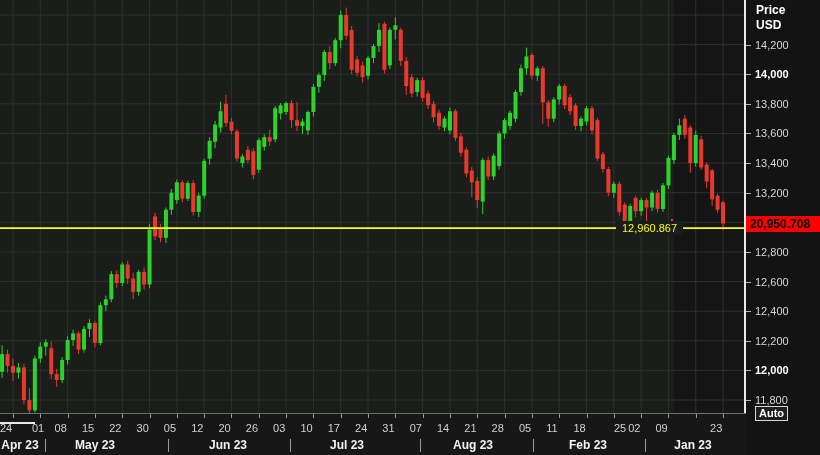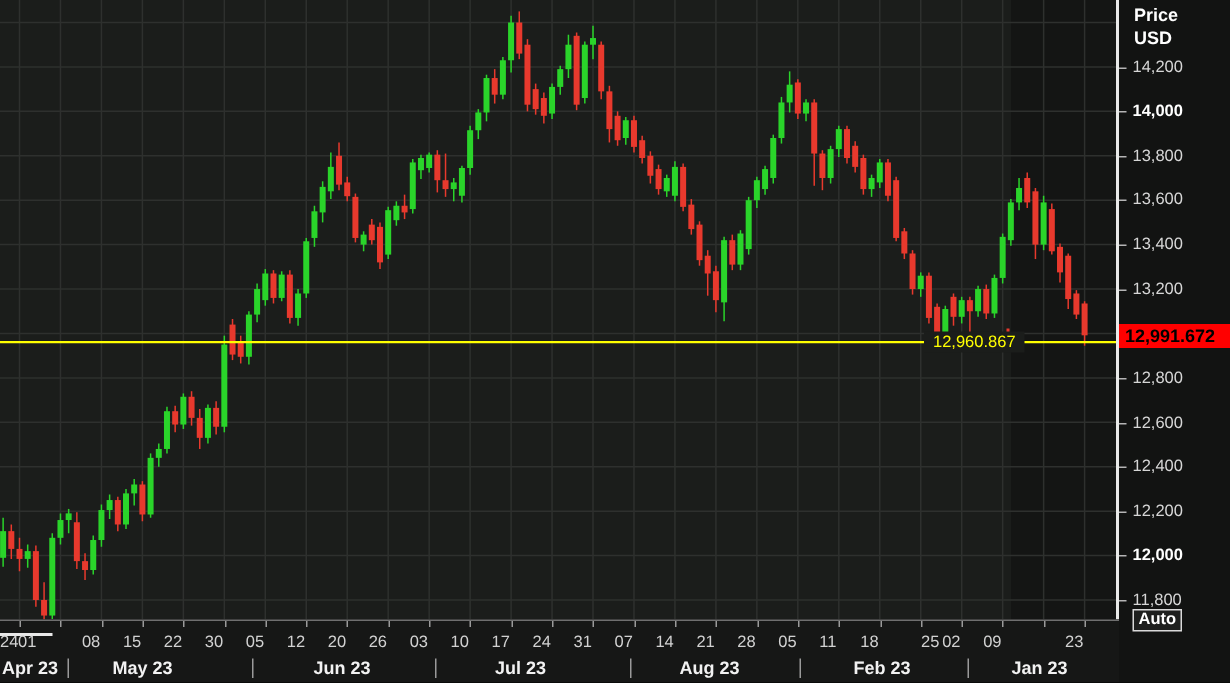--- a/index.html
+++ b/index.html
@@ -402,31 +402,31 @@
         </div>
         <div class="ytick bold" style="top: 363.385px;">
           <span class="dash"></span>
           <span class="lbl">12,000</span>
         </div>
         <div class="ytick" style="top: 393px;">
           <span class="dash"></span>
           <span class="lbl">11,800</span>
         </div>
       </div>
-    <div class="badge" style="top: 215.541px;">12,991.672</div>
+    <div class="badge" style="top: 215.541px;">20,950.708</div>
     <div class="auto-btn">Auto</div>
   </div>
 
   <div class="xaxis">
     <div class="scrollbar"></div>
     <div id="xticks">
         <div class="wtick" style="left: 13px;"></div>
         <div class="wlbl" style="left: 13px;">24</div>
         <div class="wtick" style="left: 40.31px;"></div>
-        <div class="wlbl" style="left: 25px;">01</div>
+        <div class="wlbl" style="left: 45px;">01</div>
         <div class="wtick" style="left: 67.62px;"></div>
         <div class="wlbl" style="left: 67.62px;">08</div>
         <div class="wtick" style="left: 94.93px;"></div>
         <div class="wlbl" style="left: 94.93px;">15</div>
         <div class="wtick" style="left: 122.24px;"></div>
         <div class="wlbl" style="left: 122.24px;">22</div>
         <div class="wtick" style="left: 149.55px;"></div>
         <div class="wlbl" style="left: 149.55px;">30</div>
         <div class="wtick" style="left: 176.86px;"></div>
         <div class="wlbl" style="left: 176.86px;">05</div>

